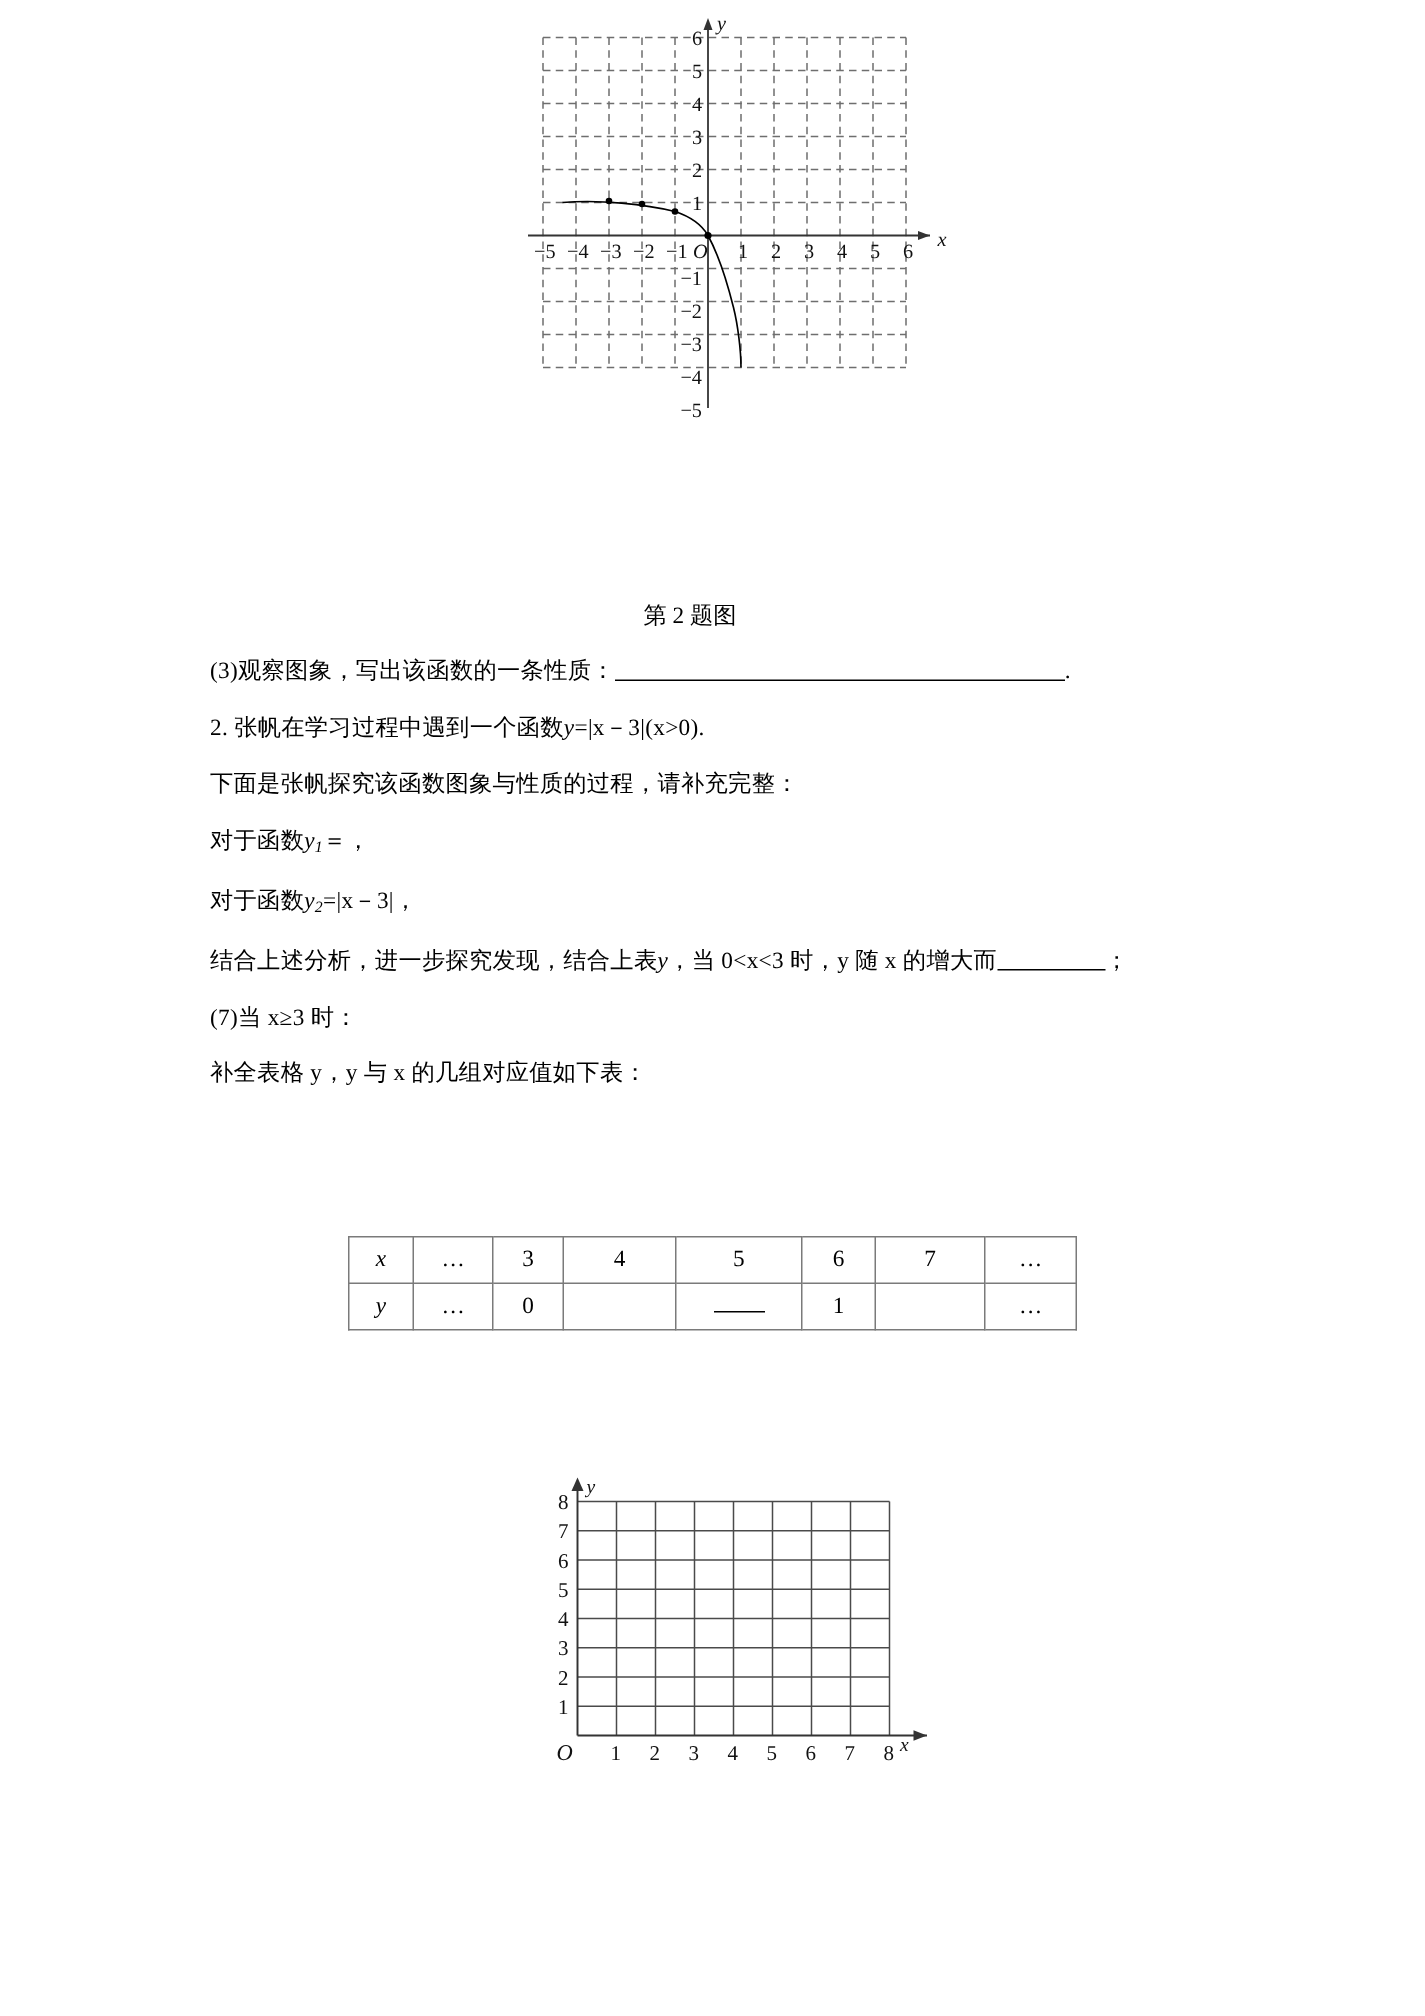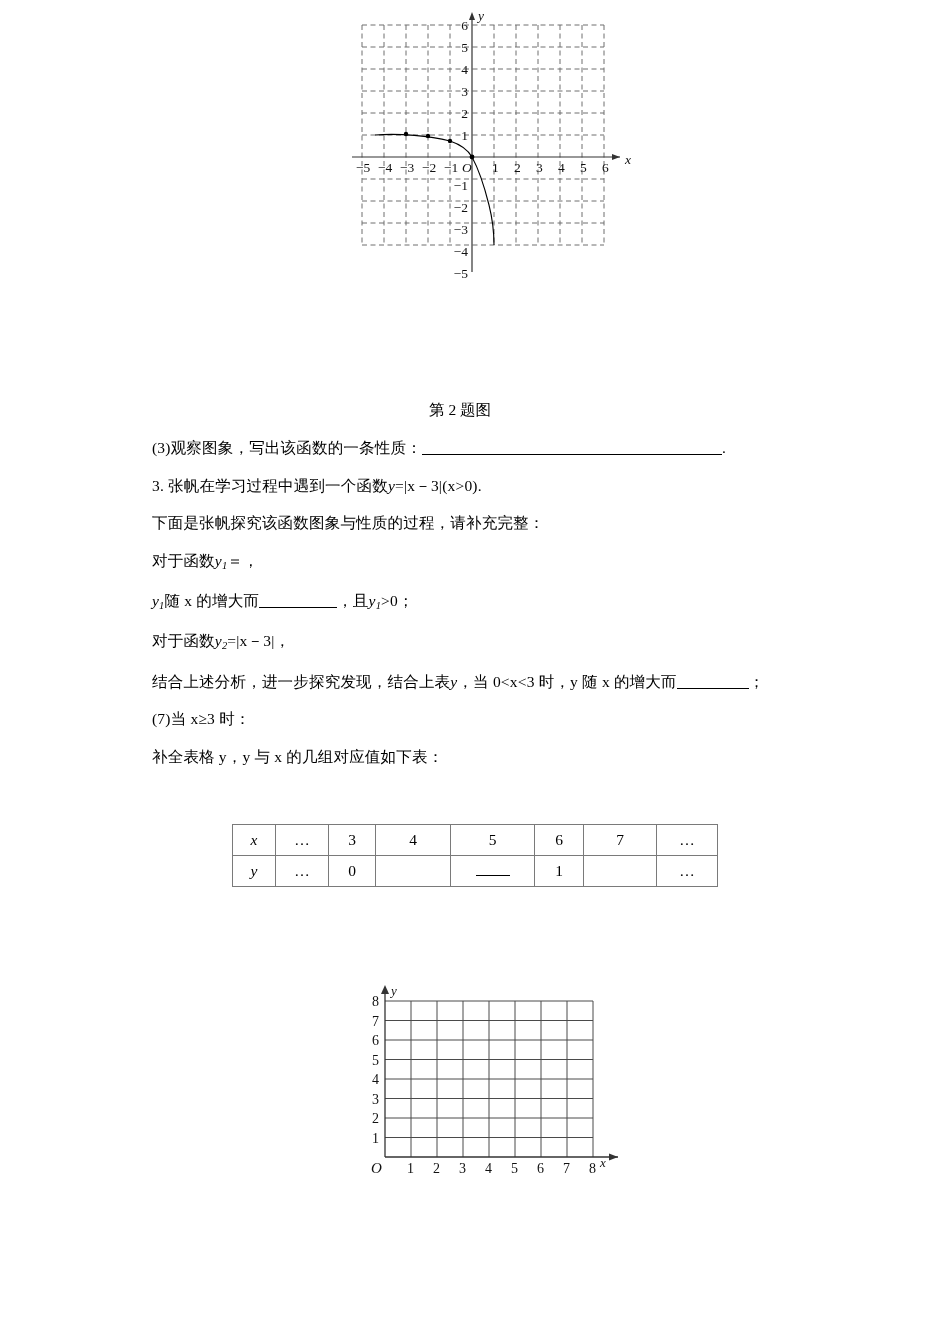--- a/index.html
+++ b/index.html
@@ -17,21 +17,21 @@
     overflow: hidden;
   }
   .page {
     position: absolute;
     left: 0; top: 0;
     width: 950px;
     height: 1344px;
   }
   .content {
     position: absolute;
-    left: 152px;
+    left: 140px;
     top: 100px;
     width: 670px;
   }
 
   
   .para {
     font-size: 15.5px;
     line-height: 1.0;
     margin: 0 0 0 0;
     letter-spacing: 0.2px;
@@ -190,33 +190,30 @@
     <p class="caption">第 2 题图</p>
   </div>
 
   <div class="content" style="top:440px;">
 
     <p class="para blk">
       <span>(3)观察图象，写出该函数的一条性质：</span><span class="fill fill-l"></span><span>.</span>
     </p>
 
     <p class="para blk">
-      <span>3. 张帆在学习过程中遇到一个函数</span><span class="mi">y</span><span>=|x－3|(x&gt;0).</span>
+      <span>2. 张帆在学习过程中遇到一个函数</span><span class="mi">y</span><span>=|x－3|(x&gt;0).</span>
     </p>
 
     <p class="para blk">下面是张帆探究该函数图象与性质的过程，请补充完整：</p>
 
 
     <p class="para blk">
       <span>对于函数</span><span class="mi">y</span><span class="sub">1</span><span>＝，</span>
     </p>
 
-    <p class="para blk">
-      <span class="mi">y</span><span class="sub">1</span><span>随 x 的增大而</span><span class="fill fill-m"></span><span>，且</span><span class="mi">y</span><span class="sub">1</span><span>&gt;0；</span>
-    </p>
 
     <p class="para blk">
       <span>对于函数</span><span class="mi">y</span><span class="sub">2</span><span>=|x－3|，</span>
     </p>
 
 
     <p class="para blk">
       <span>结合上述分析，进一步探究发现，结合上表</span><span class="mi">y</span><span>，当 0&lt;x&lt;3 时，y 随 x 的增大而</span><span class="fill fill-s"></span><span>；</span>
     </p>
 

